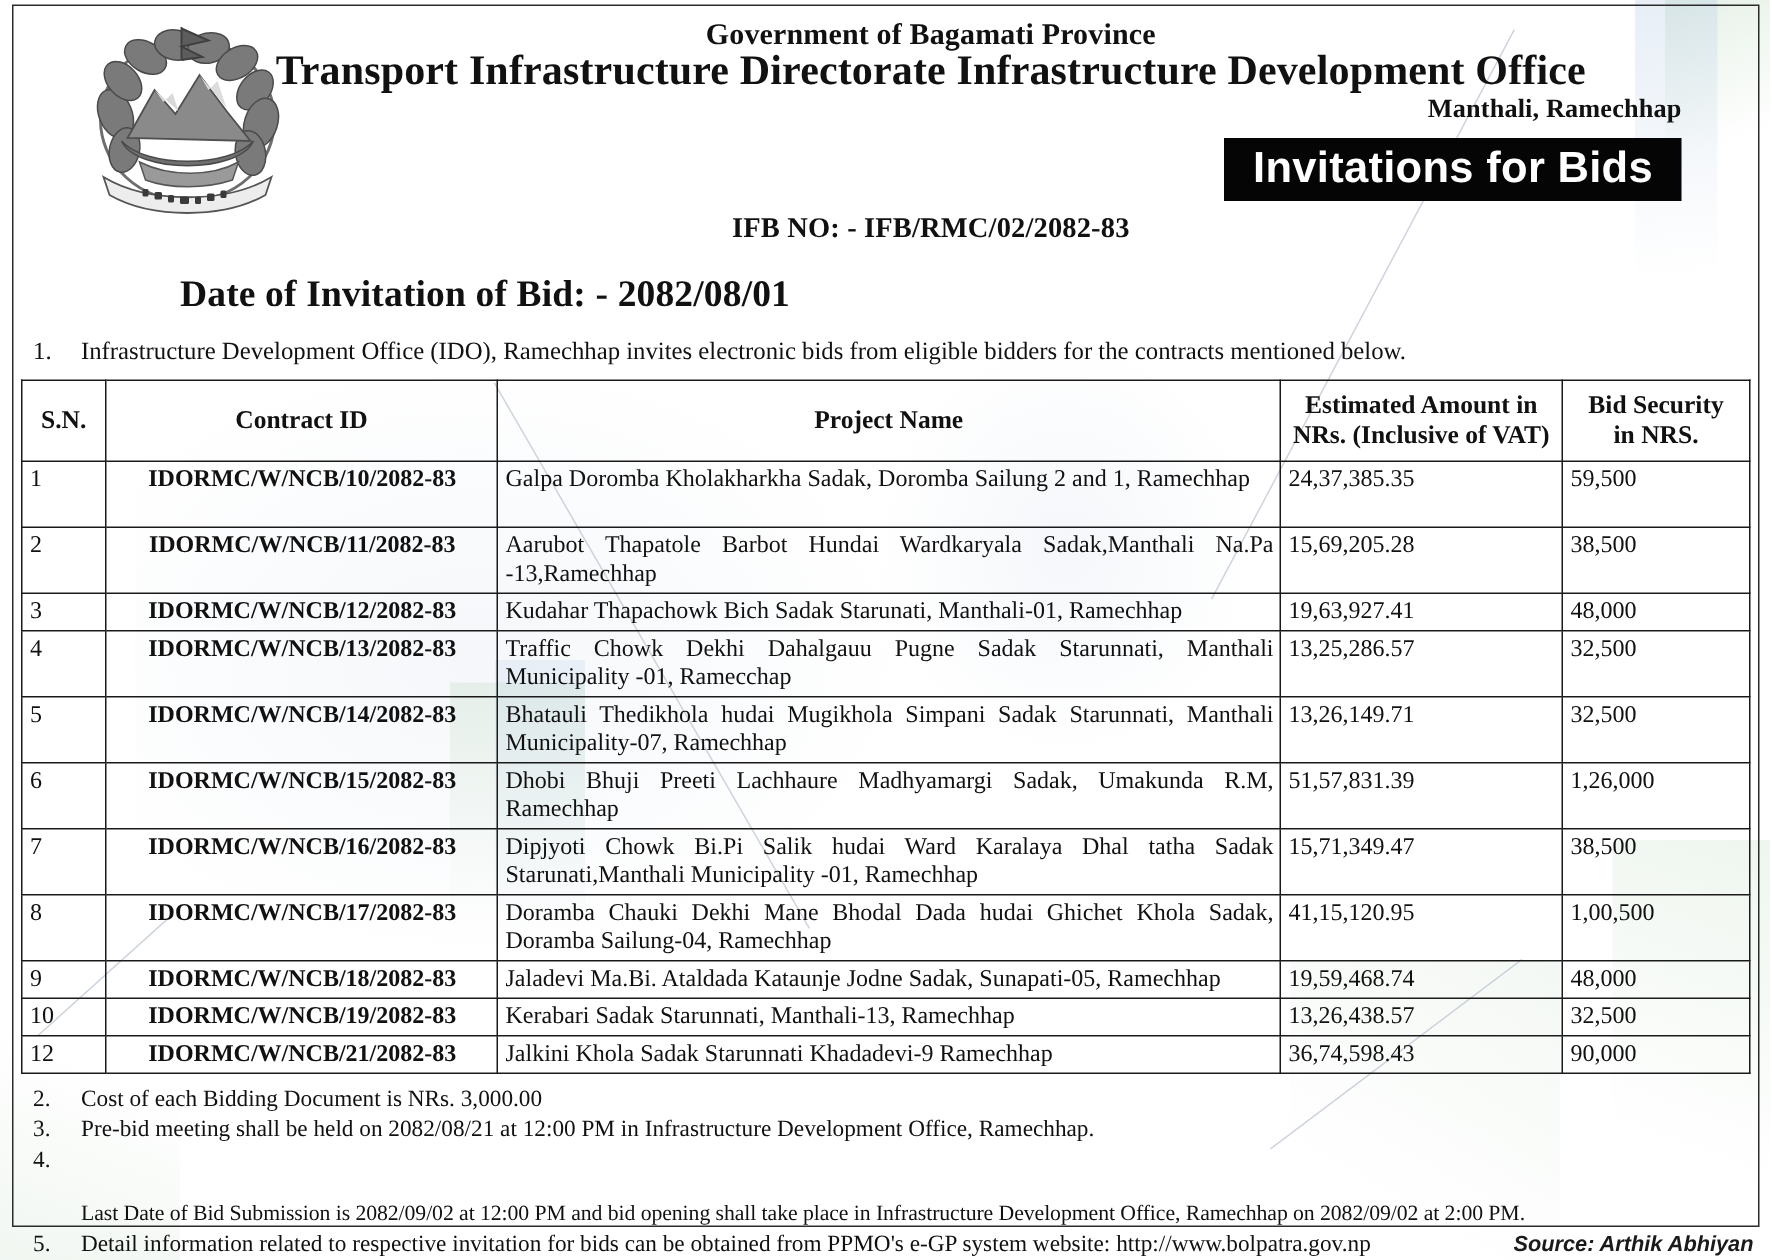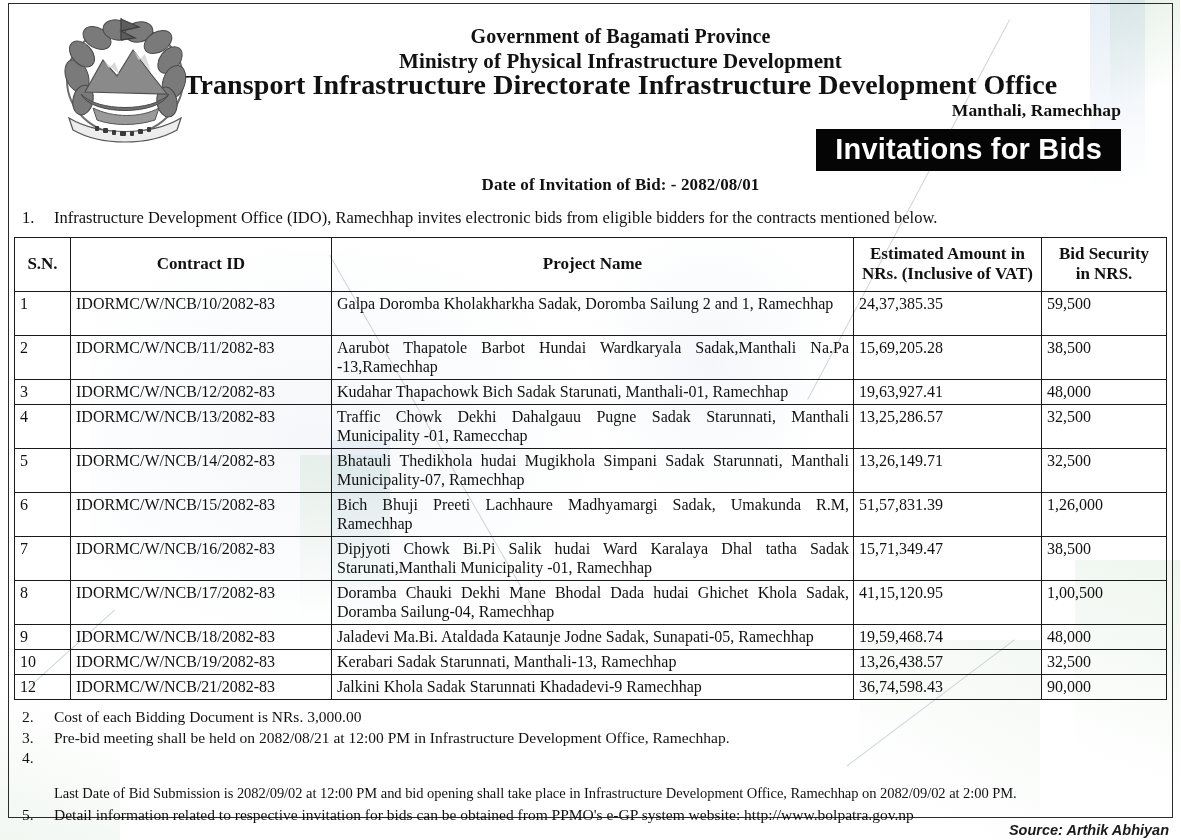--- a/index.html
+++ b/index.html
@@ -39,21 +39,21 @@
 
   .page-border{
     position:absolute;left:8px;top:3px;right:8px;bottom:22px;
     border:1.6px solid #2b2b2b;
     z-index:1;
     pointer-events:none;
   }
   .content{position:relative;z-index:2;}
 
   
-  .header{position:relative;padding-top:24px;}
+  .header{position:relative;padding-top:11px;}
   .emblem{
     position:absolute;left:55px;top:14px;width:140px;height:132px;
   }
   .title-block{text-align:center;margin-left:120px;margin-right:60px;}
   .t-line{
     font-family:"Liberation Serif", serif;
     font-weight:bold;font-size:20.5px;line-height:24.5px;
     letter-spacing:.1px;color:#111;
   }
   .t-line.l1{font-size:20px;}
@@ -63,21 +63,21 @@
 
   .banner-wrap{display:flex;justify-content:flex-end;margin-top:7px;}
   .banner{
     background:#050505;color:#ffffff;
     font-family:"Liberation Sans", sans-serif;
     font-weight:bold;font-size:29px;line-height:34px;
     padding:3px 19px 5px 19px;
     letter-spacing:.2px;
   }
   .ifb-no{text-align:center;font-weight:bold;font-size:19px;margin-top:8px;letter-spacing:.1px;}
-  .ifb-date{text-align:center;font-weight:bold;font-size:17px;margin-top:4px;letter-spacing:.1px;}
+  .ifb-date{text-align:left;font-weight:bold;font-size:25px;margin-top:19px;letter-spacing:.1px;}
 
   
   .intro{
     margin:13px 0 0 0;
     padding-left:22px;
     font-size:16.5px;
     line-height:20px;
     display:flex;
   }
   .intro .num{width:32px;flex:0 0 32px;}
@@ -107,21 +107,21 @@
     padding:6px 4px 7px 4px;
     vertical-align:middle;
   }
   col.c-sn{width:56px;}
   col.c-cid{width:261px;}
   col.c-pn{width:522px;}
   col.c-est{width:188px;}
   col.c-bs{width:125px;}
 
   td.sn{font-size:16px;padding-left:4px;}
-  td.cid{font-size:16.5px;vertical-align:middle;}
+  td.cid{text-align:center;font-size:16.5px;vertical-align:middle;font-weight:bold;}
   td.pn{text-align:justify;text-align-last:left;hyphens:manual;font-size:16px;}
   td.est{font-size:16px;vertical-align:middle;}
   td.bs{font-size:16px;vertical-align:middle;}
   tr.tall td{height:38px;}
 
   
   .notes{margin:7px 0 0 22px;}
   .note{display:flex;font-size:15.5px;line-height:19.5px;margin-bottom:1px;}
   .note .num{width:32px;flex:0 0 32px;}
   .note .txt{flex:1;}
@@ -194,28 +194,28 @@
           <rect x="65" y="117" width="6" height="5" rx="1"></rect>
           <rect x="75" y="117" width="4" height="5" rx="1"></rect>
           <rect x="83" y="115" width="5" height="5" rx="1"></rect>
           <rect x="92" y="113" width="4" height="5" rx="1"></rect>
         </g>
       </svg>
     </div>
 
     <div class="title-block">
       <div class="t-line l1">Government of Bagamati Province</div>
-      <div class="t-line l2">Ministry of Physical Infrastructure Development</div>
       <div class="t-line l3">Transport Infrastructure Directorate Infrastructure Development Office</div>
       <div class="t-line l4">Manthali, Ramechhap</div>
 
       <div class="banner-wrap">
         <div class="banner">Invitations for Bids</div>
       </div>
 
+      <div class="ifb-no">IFB NO: - IFB/RMC/02/2082-83</div>
       <div class="ifb-date">Date of Invitation of Bid: - 2082/08/01</div>
     </div>
   </div>
 
   <div class="intro">
     <div class="num">1.</div>
     <div class="txt">Infrastructure Development Office (IDO), Ramechhap invites electronic bids from eligible bidders for the contracts mentioned below.</div>
   </div>
 
   <table class="bids">
@@ -273,21 +273,21 @@
         <tr class="tall">
           <td class="sn">5</td>
           <td class="cid">IDORMC/W/NCB/14/2082-83</td>
           <td class="pn">Bhatauli Thedikhola hudai Mugikhola Simpani Sadak Starunnati, Manthali Municipality-07, Ramechhap</td>
           <td class="est">13,26,149.71</td>
           <td class="bs">32,500</td>
         </tr>
         <tr class="tall">
           <td class="sn">6</td>
           <td class="cid">IDORMC/W/NCB/15/2082-83</td>
-          <td class="pn">Bich Bhuji Preeti Lachhaure Madhyamargi Sadak, Umakunda R.M, Ramechhap</td>
+          <td class="pn">Dhobi Bhuji Preeti Lachhaure Madhyamargi Sadak, Umakunda R.M, Ramechhap</td>
           <td class="est">51,57,831.39</td>
           <td class="bs">1,26,000</td>
         </tr>
         <tr class="tall">
           <td class="sn">7</td>
           <td class="cid">IDORMC/W/NCB/16/2082-83</td>
           <td class="pn">Dipjyoti Chowk Bi.Pi Salik hudai Ward Karalaya Dhal tatha Sadak Starunati,Manthali Municipality -01, Ramechhap</td>
           <td class="est">15,71,349.47</td>
           <td class="bs">38,500</td>
         </tr>

